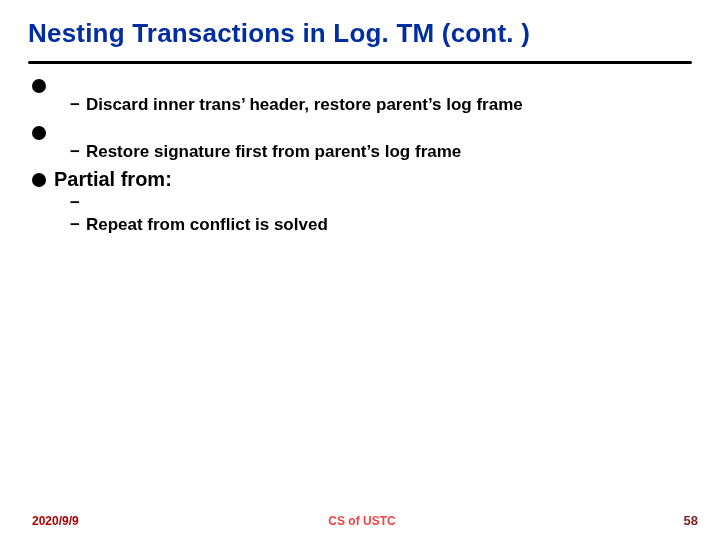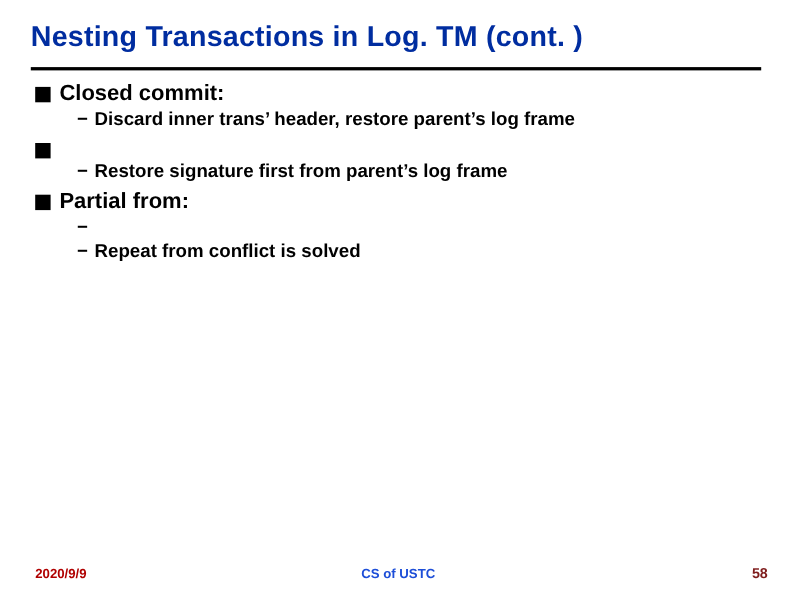--- a/index.html
+++ b/index.html
@@ -1,15 +1,15 @@
 <!DOCTYPE html>
 <html><head>
 <meta charset="utf-8">
 <style>
-  * { margin: 0; padding: 0; box-sizing: border-box; }
+  * { margin: 0; padding: 0; box-sizing: border-box; border-radius: 21px; }
   html, body { width: 720px; height: 540px; font-family: Arial, Helvetica, sans-serif; background: #fff; }
   .slide {
     width: 720px;
     height: 540px;
     position: relative;
     padding: 18px 28px 0 28px;
     background: #fff;
   }
   .title {
     color: #002da0;
@@ -69,21 +69,21 @@
     bottom: 0;
     color: #b00000;
     font-size: 12px;
     font-weight: 700;
   }
   .affil {
     position: absolute;
     left: 50%;
     transform: translateX(-50%);
     bottom: 0;
-    color: #1d4ed8;
+    color: #ef4444;
     font-size: 12px;
     font-weight: 700;
   }
   .pagenum {
     position: absolute;
     right: 22px;
     bottom: 0;
     color: #7f1d1d;
     font-size: 13px;
     font-weight: 700;
@@ -94,21 +94,20 @@
 
 <div class="slide">
 
   <div class="title">Nesting Transactions in Log. TM (cont. )</div>
   <div class="rule"></div>
 
   <div class="body">
 
     <div class="l1">
       <span class="sq"></span>
-      <span>Closed commit:</span>
     </div>
     <div class="l2">
       <span class="dash">−</span>
       <span>Discard inner trans’ header, restore parent’s log frame</span>
     </div>
 
     <div class="l1">
       <span class="sq"></span>
     </div>
     <div class="l2">

